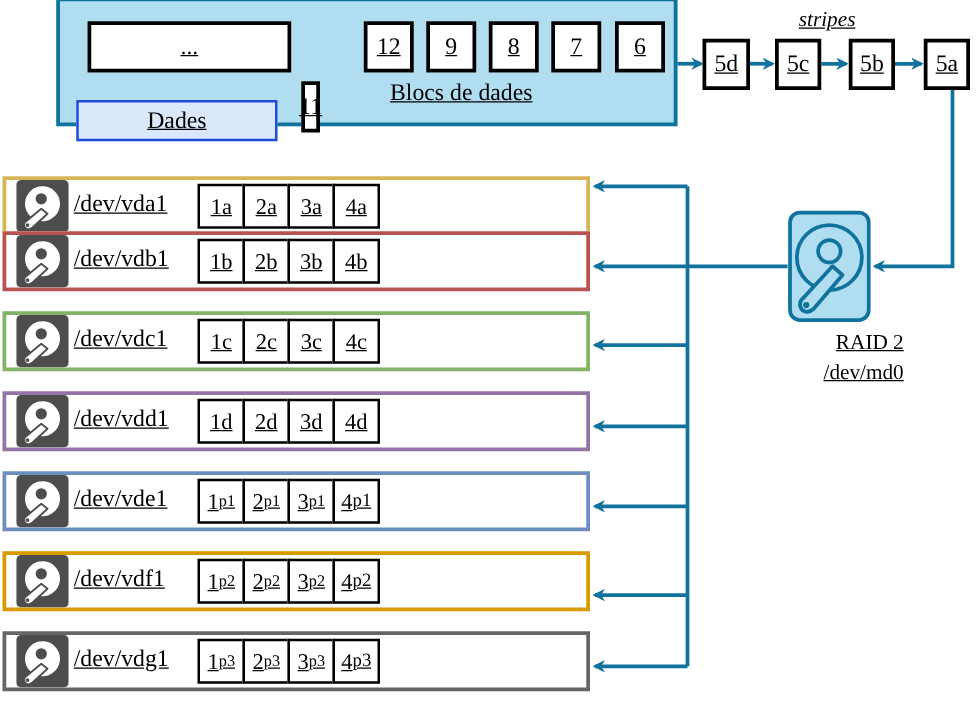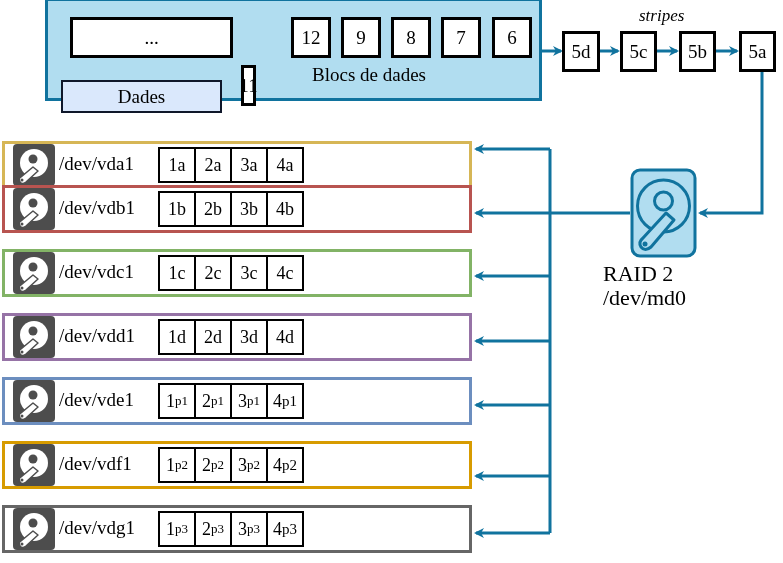--- a/index.html
+++ b/index.html
@@ -1,30 +1,30 @@
 <!DOCTYPE html>
 <html><head>
 <meta charset="utf-8">
 <style>
   html,body{margin:0;padding:0;background:#fff;}
   body{width:783px;height:563px;position:relative;overflow:hidden;font-family:"Liberation Serif","DejaVu Serif",serif;color:#000;}
-  .abs{position:absolute;box-sizing:border-box;}
+  .abs{position:absolute;box-sizing:border-box;text-decoration:underline;}
   .data-panel{left:45px;top:-2px;width:497px;height:103px;background:#b1ddf0;border:3px solid #10739e;}
   .blk{background:#fff;border:3px solid #000;display:flex;align-items:center;justify-content:center;font-size:19px;}
   .panel-label{font-size:19px;}
-  .dades-tab{left:61px;top:80px;width:161px;height:33px;background:#dae8fc;border:2px solid #0f172a;display:flex;align-items:center;justify-content:center;font-size:19px;}
+  .dades-tab{left:61px;top:80px;width:161px;height:33px;background:#dae8fc;border:2px solid #1d4ed8;display:flex;align-items:center;justify-content:center;font-size:19px;}
   .stripes-label{font-style:italic;font-size:17px;}
   .disk-row{left:2px;width:470px;height:48px;background:#fff;border:3px solid;}
   .disk-icon{width:42px;height:42px;}
   .dev-label{font-size:19px;}
   .cells{display:flex;height:36px;}
   .cell{width:38px;height:36px;box-sizing:border-box;border:2px solid #000;margin-left:-2px;display:flex;align-items:center;justify-content:center;font-size:18px;background:#fff;}
   .cell:first-child{margin-left:0;}
   .cell sub{font-size:13px;vertical-align:-4px;line-height:0;}
-  .raid-label{font-size:22px;text-align:left;width:120px;line-height:24px;}
+  .raid-label{font-size:17px;text-align:right;width:120px;line-height:24px;}
   svg.wires{position:absolute;left:0;top:0;}
 </style>
 </head>
 <body>
 
 <svg class="wires" width="783" height="563">
   <defs>
     <marker id="arr" markerWidth="10" markerHeight="10" refX="8" refY="5" orient="auto" markerUnits="userSpaceOnUse">
       <path d="M0,0 L10,5 L0,10 L3,5 Z" fill="#10739e"></path>
     </marker>

